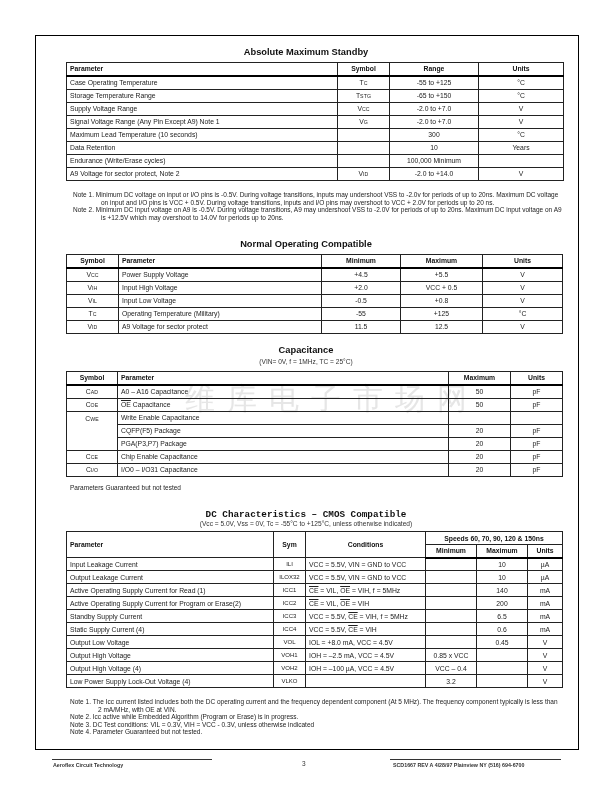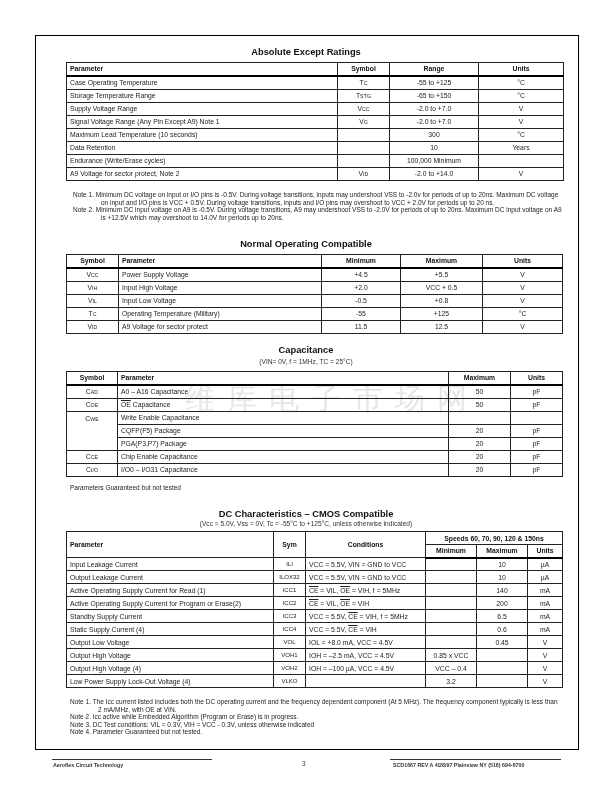--- a/index.html
+++ b/index.html
@@ -22,21 +22,21 @@
   .fline { position: absolute; top: 759px; height: 0; border-top: 0.8px solid #333; }
   .watermark { position: absolute; left: 185px; top: 379px; font-family: "DejaVu Serif", serif; font-size: 30px; letter-spacing: 12px; color: #e6e6e6; z-index: 0; }
   table, .notes, .title, .subtitle { z-index: 1; }
 </style>
 </head>
 <body>
 
 <div class="frame"></div>
 <div class="watermark">维库电子市场网</div>
 
-<div class="title" style="top:47px;">Absolute Except Ratings</div>
+<div class="title" style="top:47px;">Absolute Maximum Standby</div>
 <table style="left:66px; top:62px; width:497px;">
   <colgroup>
       <col style="width:271px">
       <col style="width:52px">
       <col style="width:89px">
       <col style="width:85px">
     </colgroup>
   <thead>
       <tr class="last">
     <th class="left">Parameter</th>
@@ -213,21 +213,21 @@
       <tr>
         <td class="c"><span><span>C</span><span class="sub">I/O</span></span></td>
         <td>I/O0 – I/O31 Capacitance</td>
         <td class="c">20</td>
         <td class="c">pF</td>
       </tr>
     </tbody>
 </table>
 <div class="notes" style="top:484px; left:70px;">Parameters Guaranteed but not tested</div>
 
-<div class="title" style="top:509px;">DC Characteristics – CMOS Compatible</div>
+<div class="title" style="top:509px;font-family:Liberation Mono, monospace;">DC Characteristics – CMOS Compatible</div>
 <div class="subtitle" style="top:520px;">(Vcc = 5.0V, Vss = 0V, Tc = -55°C to +125°C, unless otherwise indicated)</div>
 <table style="left:66px; top:531px; width:496px;">
   <colgroup>
       <col style="width:207px">
       <col style="width:32px">
       <col style="width:120px">
       <col style="width:51px">
       <col style="width:51px">
       <col style="width:35px">
     </colgroup>

